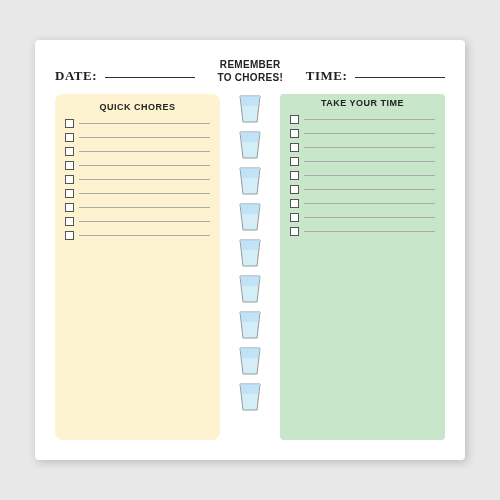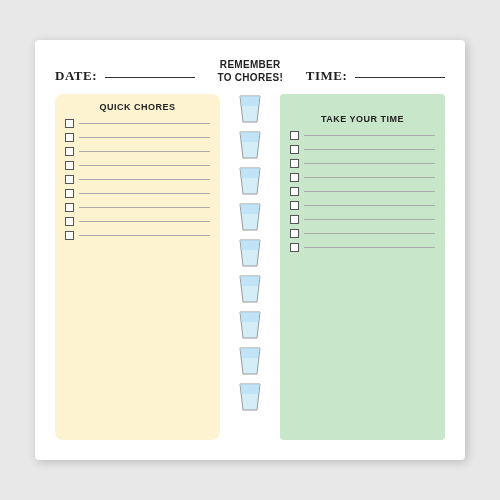--- a/index.html
+++ b/index.html
@@ -67,21 +67,21 @@
       width: 60px;
       display: flex;
       flex-direction: column;
       align-items: center;
       padding: 0 6px;
       gap: 4px;
     }
     .time-section {
       background: #c8e6c9;
       border-radius: 4px;
-      padding: 20px 10px;
+      padding: 4px 10px;
       flex: 1;
       display: flex;
       flex-direction: column;
     }
     .section-title {
       font-size: 9px;
       font-weight: bold;
       text-align: center;
       color: #222;
       margin-bottom: 7px;

